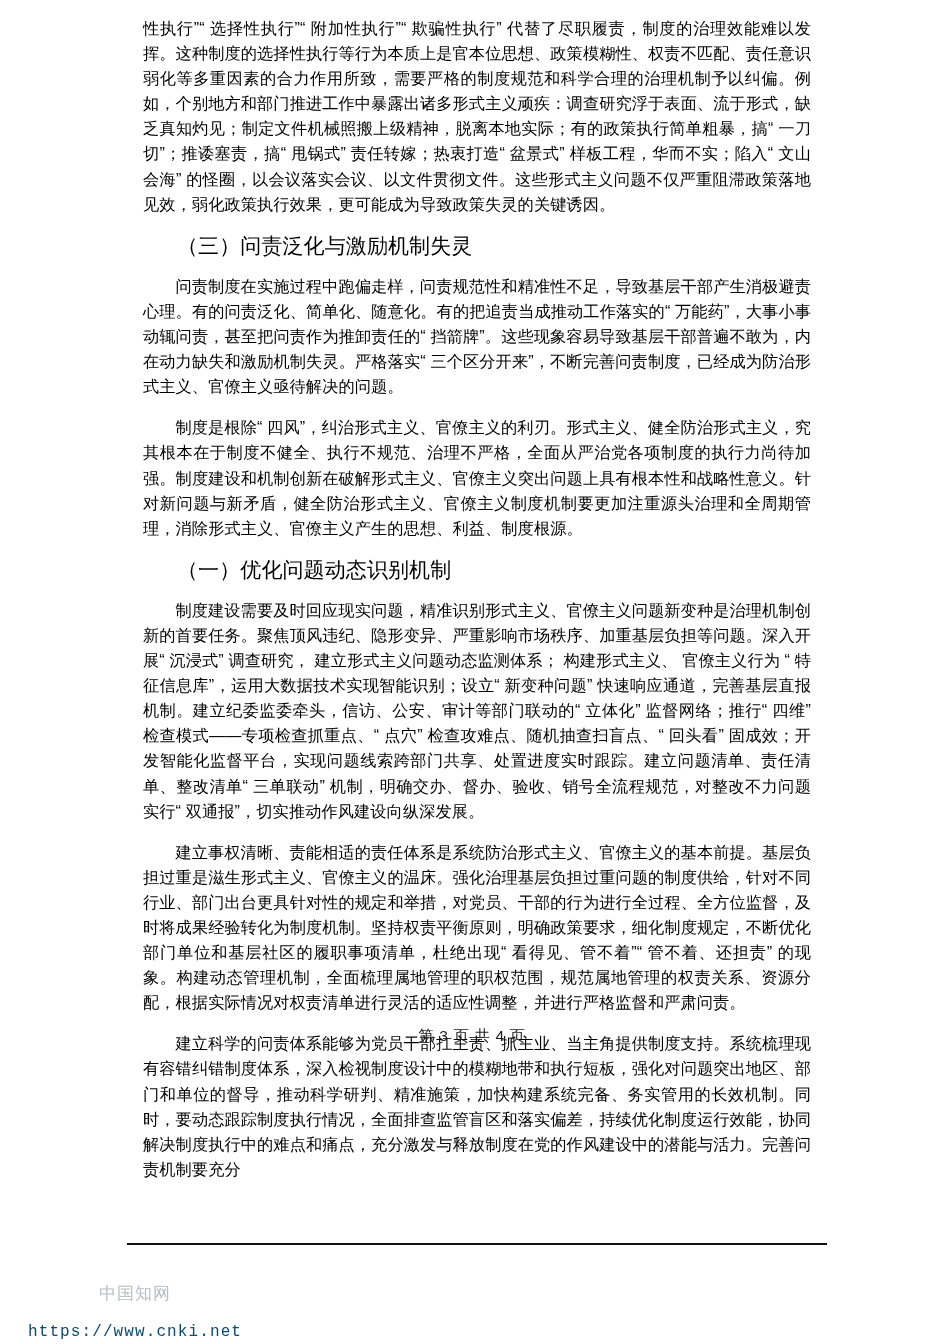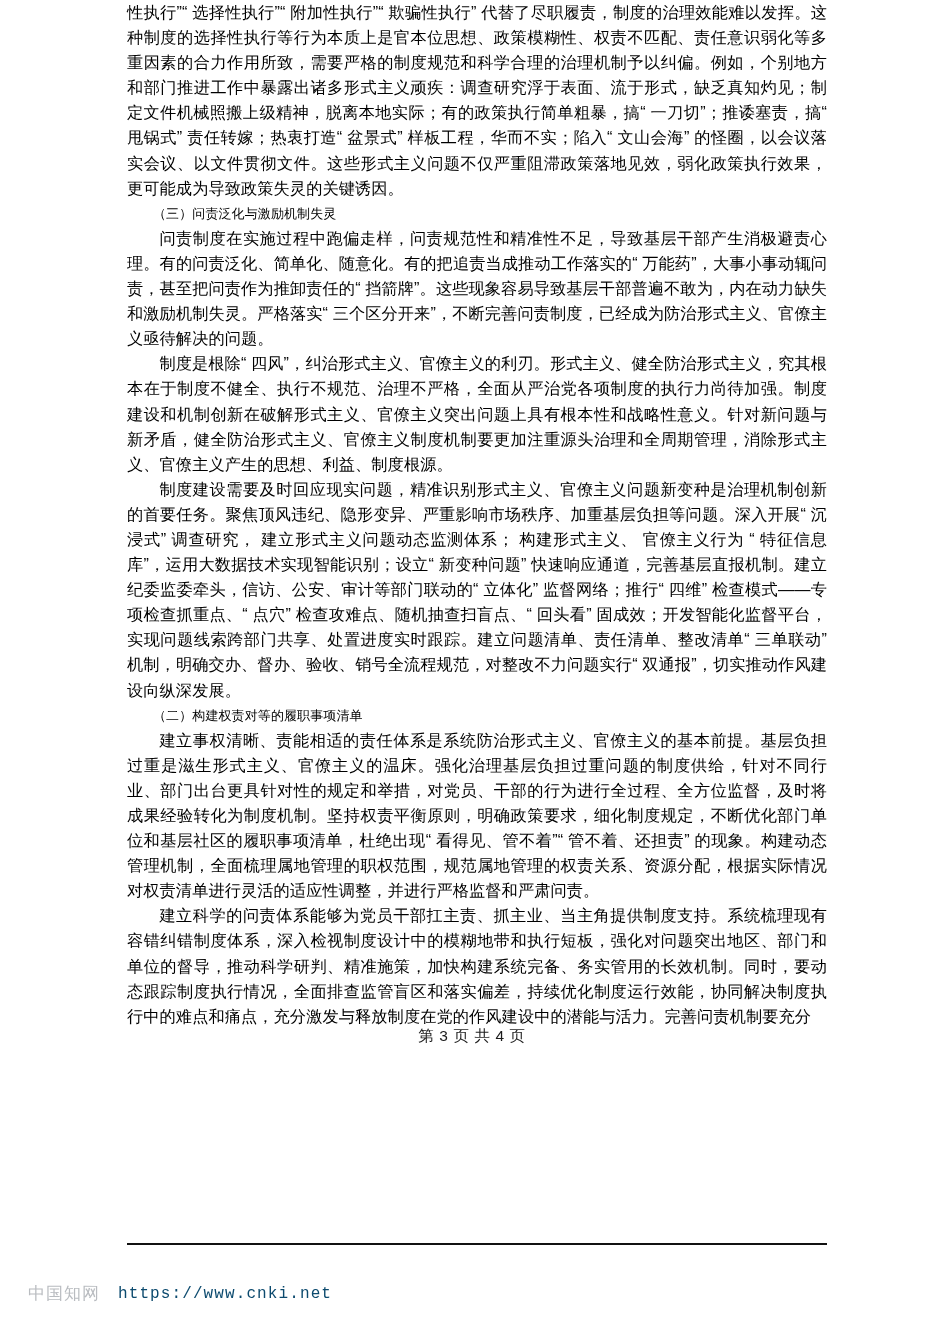--- a/index.html
+++ b/index.html
@@ -33,36 +33,36 @@
     top: 0px;
     width: 700px;
   }
 
   .para {
     font-size: 16.2px;
     line-height: 25.1px;
     text-align: justify;
     text-justify: inter-ideograph;
     letter-spacing: 0.1px;
-    margin: 0;
+    margin: 16px;
     word-break: break-all;
     white-space: normal;
   }
 
   
   .para.indent {
     text-indent: 2em;
   }
 
   
   .heading {
-    font-size: 13px;
+    font-size: 21px;
     line-height: 25.1px;
     text-indent: 2em;
-    margin: 0;
+    margin: 8px;
     letter-spacing: 0.1px;
     text-align: left;
   }
 
   
   #page-number {
     position: absolute;
     left: 0;
     top: 1026px;
     width: 882px;
@@ -85,20 +85,21 @@
   }
 
   
   #cnki-footer {
     position: absolute;
     left: 28px;
     top: 1282px;
     display: flex;
     align-items: center;
     gap: 18px;
+    flex-direction: column;
   }
   #cnki-logo-text {
     font-size: 17px;
     color: #b9bcc0;
     letter-spacing: 1px;
     font-family: "Liberation Serif", "DejaVu Serif", serif;
     white-space: nowrap;
   }
   #cnki-url {
     font-size: 16px;
@@ -117,24 +118,24 @@
 
     <p class="para">性执行”“ 选择性执行”“ 附加性执行”“ 欺骗性执行” 代替了尽职履责，制度的治理效能难以发挥。这种制度的选择性执行等行为本质上是官本位思想、政策模糊性、权责不匹配、责任意识弱化等多重因素的合力作用所致，需要严格的制度规范和科学合理的治理机制予以纠偏。例如，个别地方和部门推进工作中暴露出诸多形式主义顽疾：调查研究浮于表面、流于形式，缺乏真知灼见；制定文件机械照搬上级精神，脱离本地实际；有的政策执行简单粗暴，搞“ 一刀切”；推诿塞责，搞“ 甩锅式” 责任转嫁；热衷打造“ 盆景式” 样板工程，华而不实；陷入“ 文山会海” 的怪圈，以会议落实会议、以文件贯彻文件。这些形式主义问题不仅严重阻滞政策落地见效，弱化政策执行效果，更可能成为导致政策失灵的关键诱因。</p>
 
     <p class="heading">（三）问责泛化与激励机制失灵</p>
 
     <p class="para indent">问责制度在实施过程中跑偏走样，问责规范性和精准性不足，导致基层干部产生消极避责心理。有的问责泛化、简单化、随意化。有的把追责当成推动工作落实的“ 万能药”，大事小事动辄问责，甚至把问责作为推卸责任的“ 挡箭牌”。这些现象容易导致基层干部普遍不敢为，内在动力缺失和激励机制失灵。严格落实“ 三个区分开来”，不断完善问责制度，已经成为防治形式主义、官僚主义亟待解决的问题。</p>
 
 
     <p class="para indent">制度是根除“ 四风”，纠治形式主义、官僚主义的利刃。形式主义、健全防治形式主义，究其根本在于制度不健全、执行不规范、治理不严格，全面从严治党各项制度的执行力尚待加强。制度建设和机制创新在破解形式主义、官僚主义突出问题上具有根本性和战略性意义。针对新问题与新矛盾，健全防治形式主义、官僚主义制度机制要更加注重源头治理和全周期管理，消除形式主义、官僚主义产生的思想、利益、制度根源。</p>
 
+    <p class="heading">（一）优化问题动态识别机制</p>
 
     <p class="para indent">制度建设需要及时回应现实问题，精准识别形式主义、官僚主义问题新变种是治理机制创新的首要任务。聚焦顶风违纪、隐形变异、严重影响市场秩序、加重基层负担等问题。深入开展“ 沉浸式” 调查研究， 建立形式主义问题动态监测体系； 构建形式主义、 官僚主义行为 “ 特征信息库”，运用大数据技术实现智能识别；设立“ 新变种问题” 快速响应通道，完善基层直报机制。建立纪委监委牵头，信访、公安、审计等部门联动的“ 立体化” 监督网络；推行“ 四维” 检查模式——专项检查抓重点、“ 点穴” 检查攻难点、随机抽查扫盲点、“ 回头看” 固成效；开发智能化监督平台，实现问题线索跨部门共享、处置进度实时跟踪。建立问题清单、责任清单、整改清单“ 三单联动” 机制，明确交办、督办、验收、销号全流程规范，对整改不力问题实行“ 双通报”，切实推动作风建设向纵深发展。</p>
 
-    <p class="heading">（二）构建权责对等的履职事项清单</p>
 
     <p class="para indent">建立事权清晰、责能相适的责任体系是系统防治形式主义、官僚主义的基本前提。基层负担过重是滋生形式主义、官僚主义的温床。强化治理基层负担过重问题的制度供给，针对不同行业、部门出台更具针对性的规定和举措，对党员、干部的行为进行全过程、全方位监督，及时将成果经验转化为制度机制。坚持权责平衡原则，明确政策要求，细化制度规定，不断优化部门单位和基层社区的履职事项清单，杜绝出现“ 看得见、管不着”“ 管不着、还担责” 的现象。构建动态管理机制，全面梳理属地管理的职权范围，规范属地管理的权责关系、资源分配，根据实际情况对权责清单进行灵活的适应性调整，并进行严格监督和严肃问责。</p>
 
 
     <p class="para indent">建立科学的问责体系能够为党员干部扛主责、抓主业、当主角提供制度支持。系统梳理现有容错纠错制度体系，深入检视制度设计中的模糊地带和执行短板，强化对问题突出地区、部门和单位的督导，推动科学研判、精准施策，加快构建系统完备、务实管用的长效机制。同时，要动态跟踪制度执行情况，全面排查监管盲区和落实偏差，持续优化制度运行效能，协同解决制度执行中的难点和痛点，充分激发与释放制度在党的作风建设中的潜能与活力。完善问责机制要充分</p>
 
   </div>
 
   <div id="page-number">第 3 页 共 4 页</div>
 

